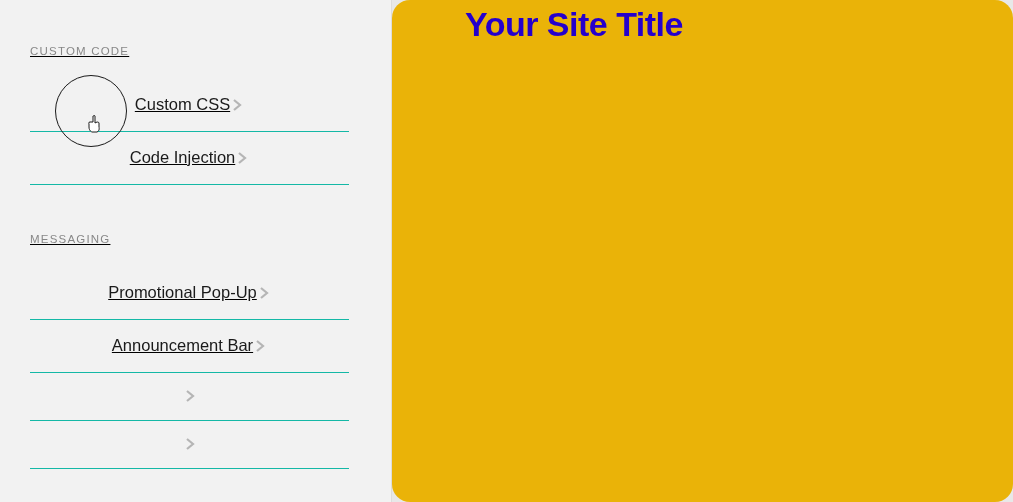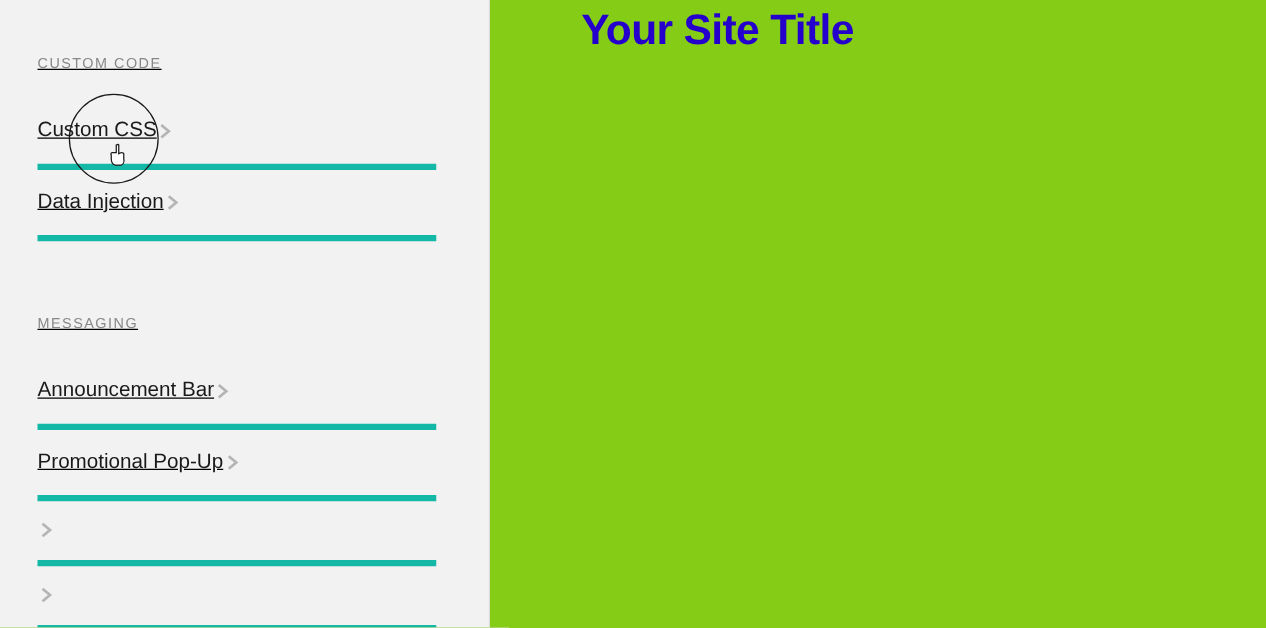--- a/index.html
+++ b/index.html
@@ -30,28 +30,28 @@
     .section-header {
       font-size: 11.5px;
       letter-spacing: 1.2px;
       color: #888;
       font-weight: 500;
       margin-bottom: 22px;
       margin-top: 0;
       text-transform: uppercase;
     }
     .section-header.second {
-      margin-top: 60px;
+      margin-top: 48px;
     }
     .menu-item {
       display: flex;
       align-items: center;
-      justify-content: flex-start;
+      justify-content: center;
       padding: 16px 0 17px 0;
-      border-bottom: 5px solid #14b8a6;
+      border-bottom: 1px solid #14b8a6;
       cursor: pointer;
       position: relative;
     }
     .menu-item-label {
       font-size: 16.5px;
       color: #1a1a1a;
       font-weight: 400;
     }
     .chevron {
       width: 14px;
@@ -61,25 +61,26 @@
     .chevron svg {
       width: 100%;
       height: 100%;
       stroke: #b5b5b5;
       stroke-width: 2.2;
       fill: none;
     }
     .preview-panel {
       flex: 1;
       height: 100%;
-      background: #84cc16;
+      background: #eab308;
       display: flex;
       align-items: flex-start;
       justify-content: flex-start;
       padding: 0;
+      border-radius: 18px;
     }
     .site-title {
       font-size: 34px;
       font-weight: 700;
       color: #2500cc;
       margin-top: 5px;
       margin-left: 73px;
       letter-spacing: -0.5px;
     }
     .cursor-indicator {
@@ -116,41 +117,41 @@
     <div class="menu-item">
       <span class="menu-item-label">Custom CSS</span>
       <span class="chevron">
         <svg viewBox="0 0 14 14">
             <polyline points="4,2 10,7 4,12"></polyline>
           </svg>
       </span>
     </div>
 
     <div class="menu-item">
-      <span class="menu-item-label">Data Injection</span>
+      <span class="menu-item-label">Code Injection</span>
       <span class="chevron">
         <svg viewBox="0 0 14 14">
             <polyline points="4,2 10,7 4,12"></polyline>
           </svg>
       </span>
     </div>
 
     <div class="section-header second">MESSAGING</div>
 
     <div class="menu-item">
-      <span class="menu-item-label">Announcement Bar</span>
+      <span class="menu-item-label">Promotional Pop-Up</span>
       <span class="chevron">
         <svg viewBox="0 0 14 14">
             <polyline points="4,2 10,7 4,12"></polyline>
           </svg>
       </span>
     </div>
 
     <div class="menu-item">
-      <span class="menu-item-label">Promotional Pop-Up</span>
+      <span class="menu-item-label">Announcement Bar</span>
       <span class="chevron">
         <svg viewBox="0 0 14 14">
             <polyline points="4,2 10,7 4,12"></polyline>
           </svg>
       </span>
     </div>
 
     <div class="menu-item">
       <span class="chevron">
         <svg viewBox="0 0 14 14">

